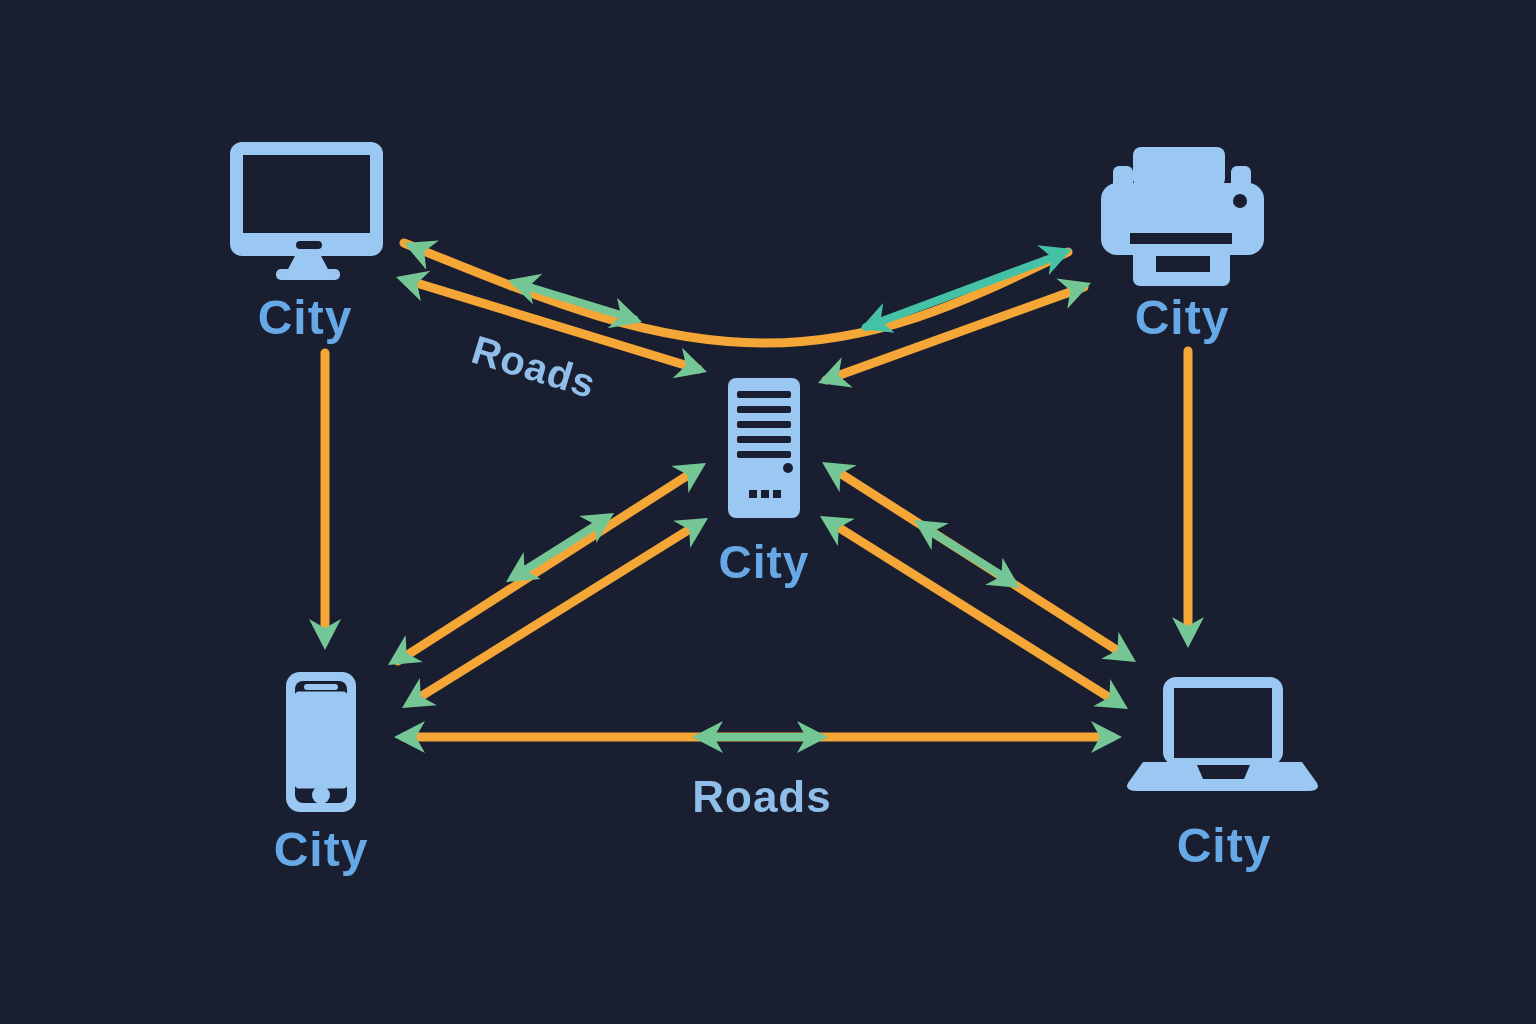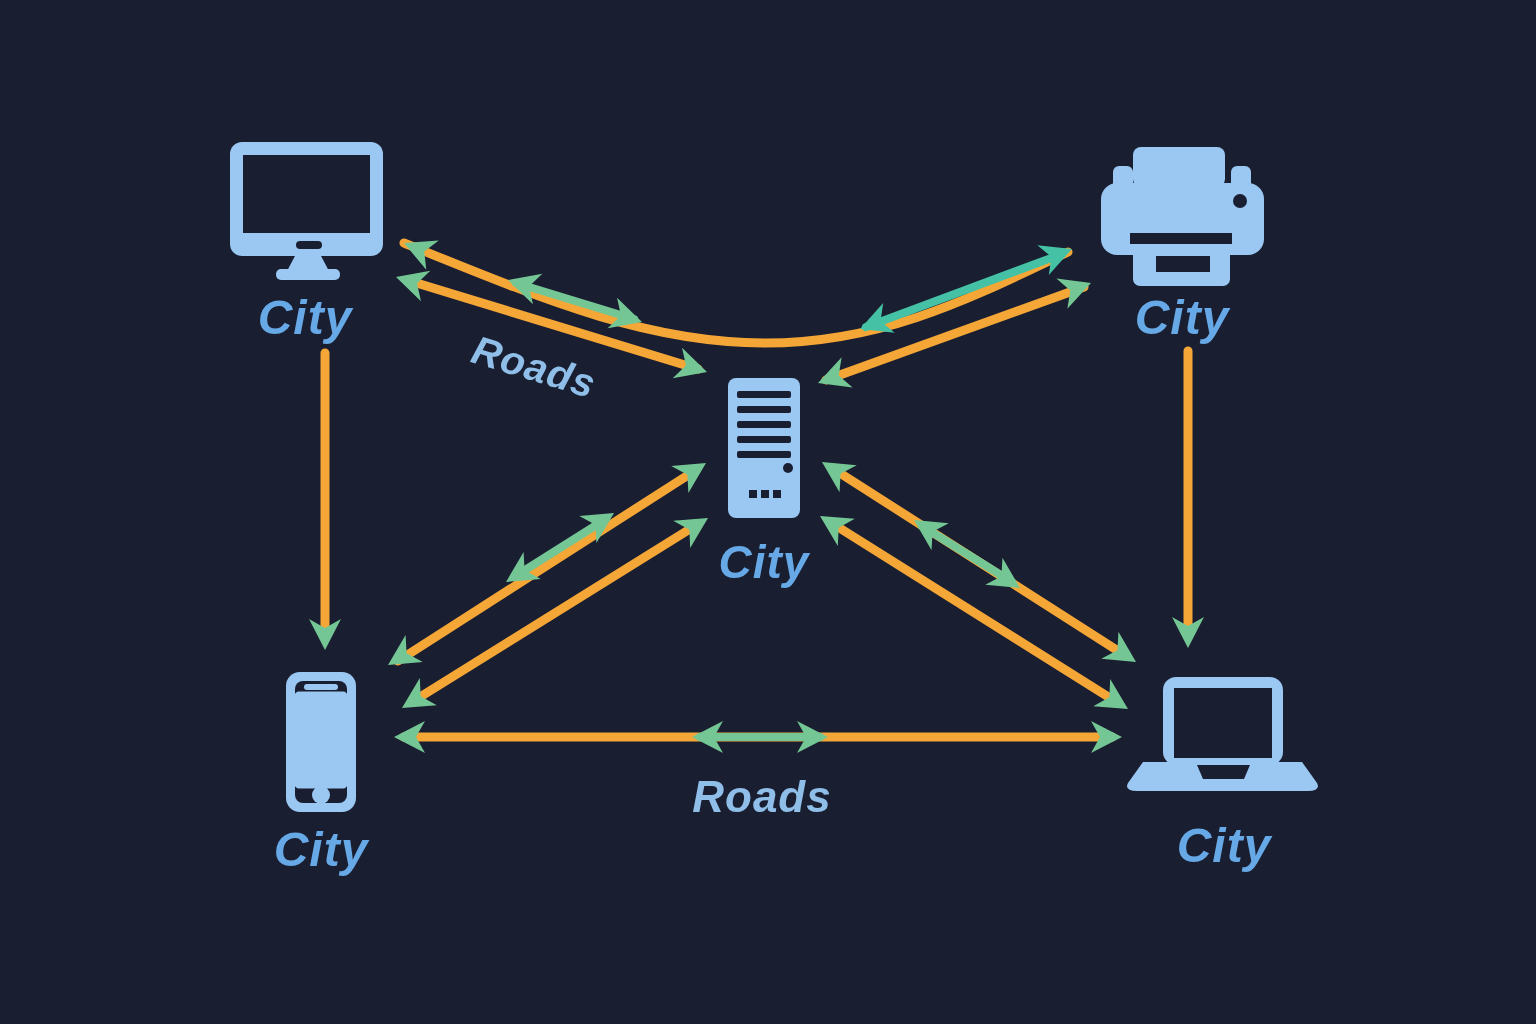--- a/index.html
+++ b/index.html
@@ -2,21 +2,21 @@
 <html><head>
 <meta charset="utf-8">
 <style>
   html, body {
     margin: 0; padding: 0;
     width: 1536px; height: 1024px;
     background: #1a1e31;
     overflow: hidden;
     font-family: "Liberation Sans", sans-serif;
   }
-  .stage { position: relative; width: 1536px; height: 1019px; font-style: italic; }
+  .stage { position: relative; width: 1536px; height: 1019px; }
   svg { display: block; }
   .city-label {
     fill: #66a9e6;
     font-family: "Liberation Sans", sans-serif;
     font-weight: bold;
     font-size: 48px;
     letter-spacing: 1px;
   }
   .city-label.center { font-size: 46px; }
   .roads-label {

